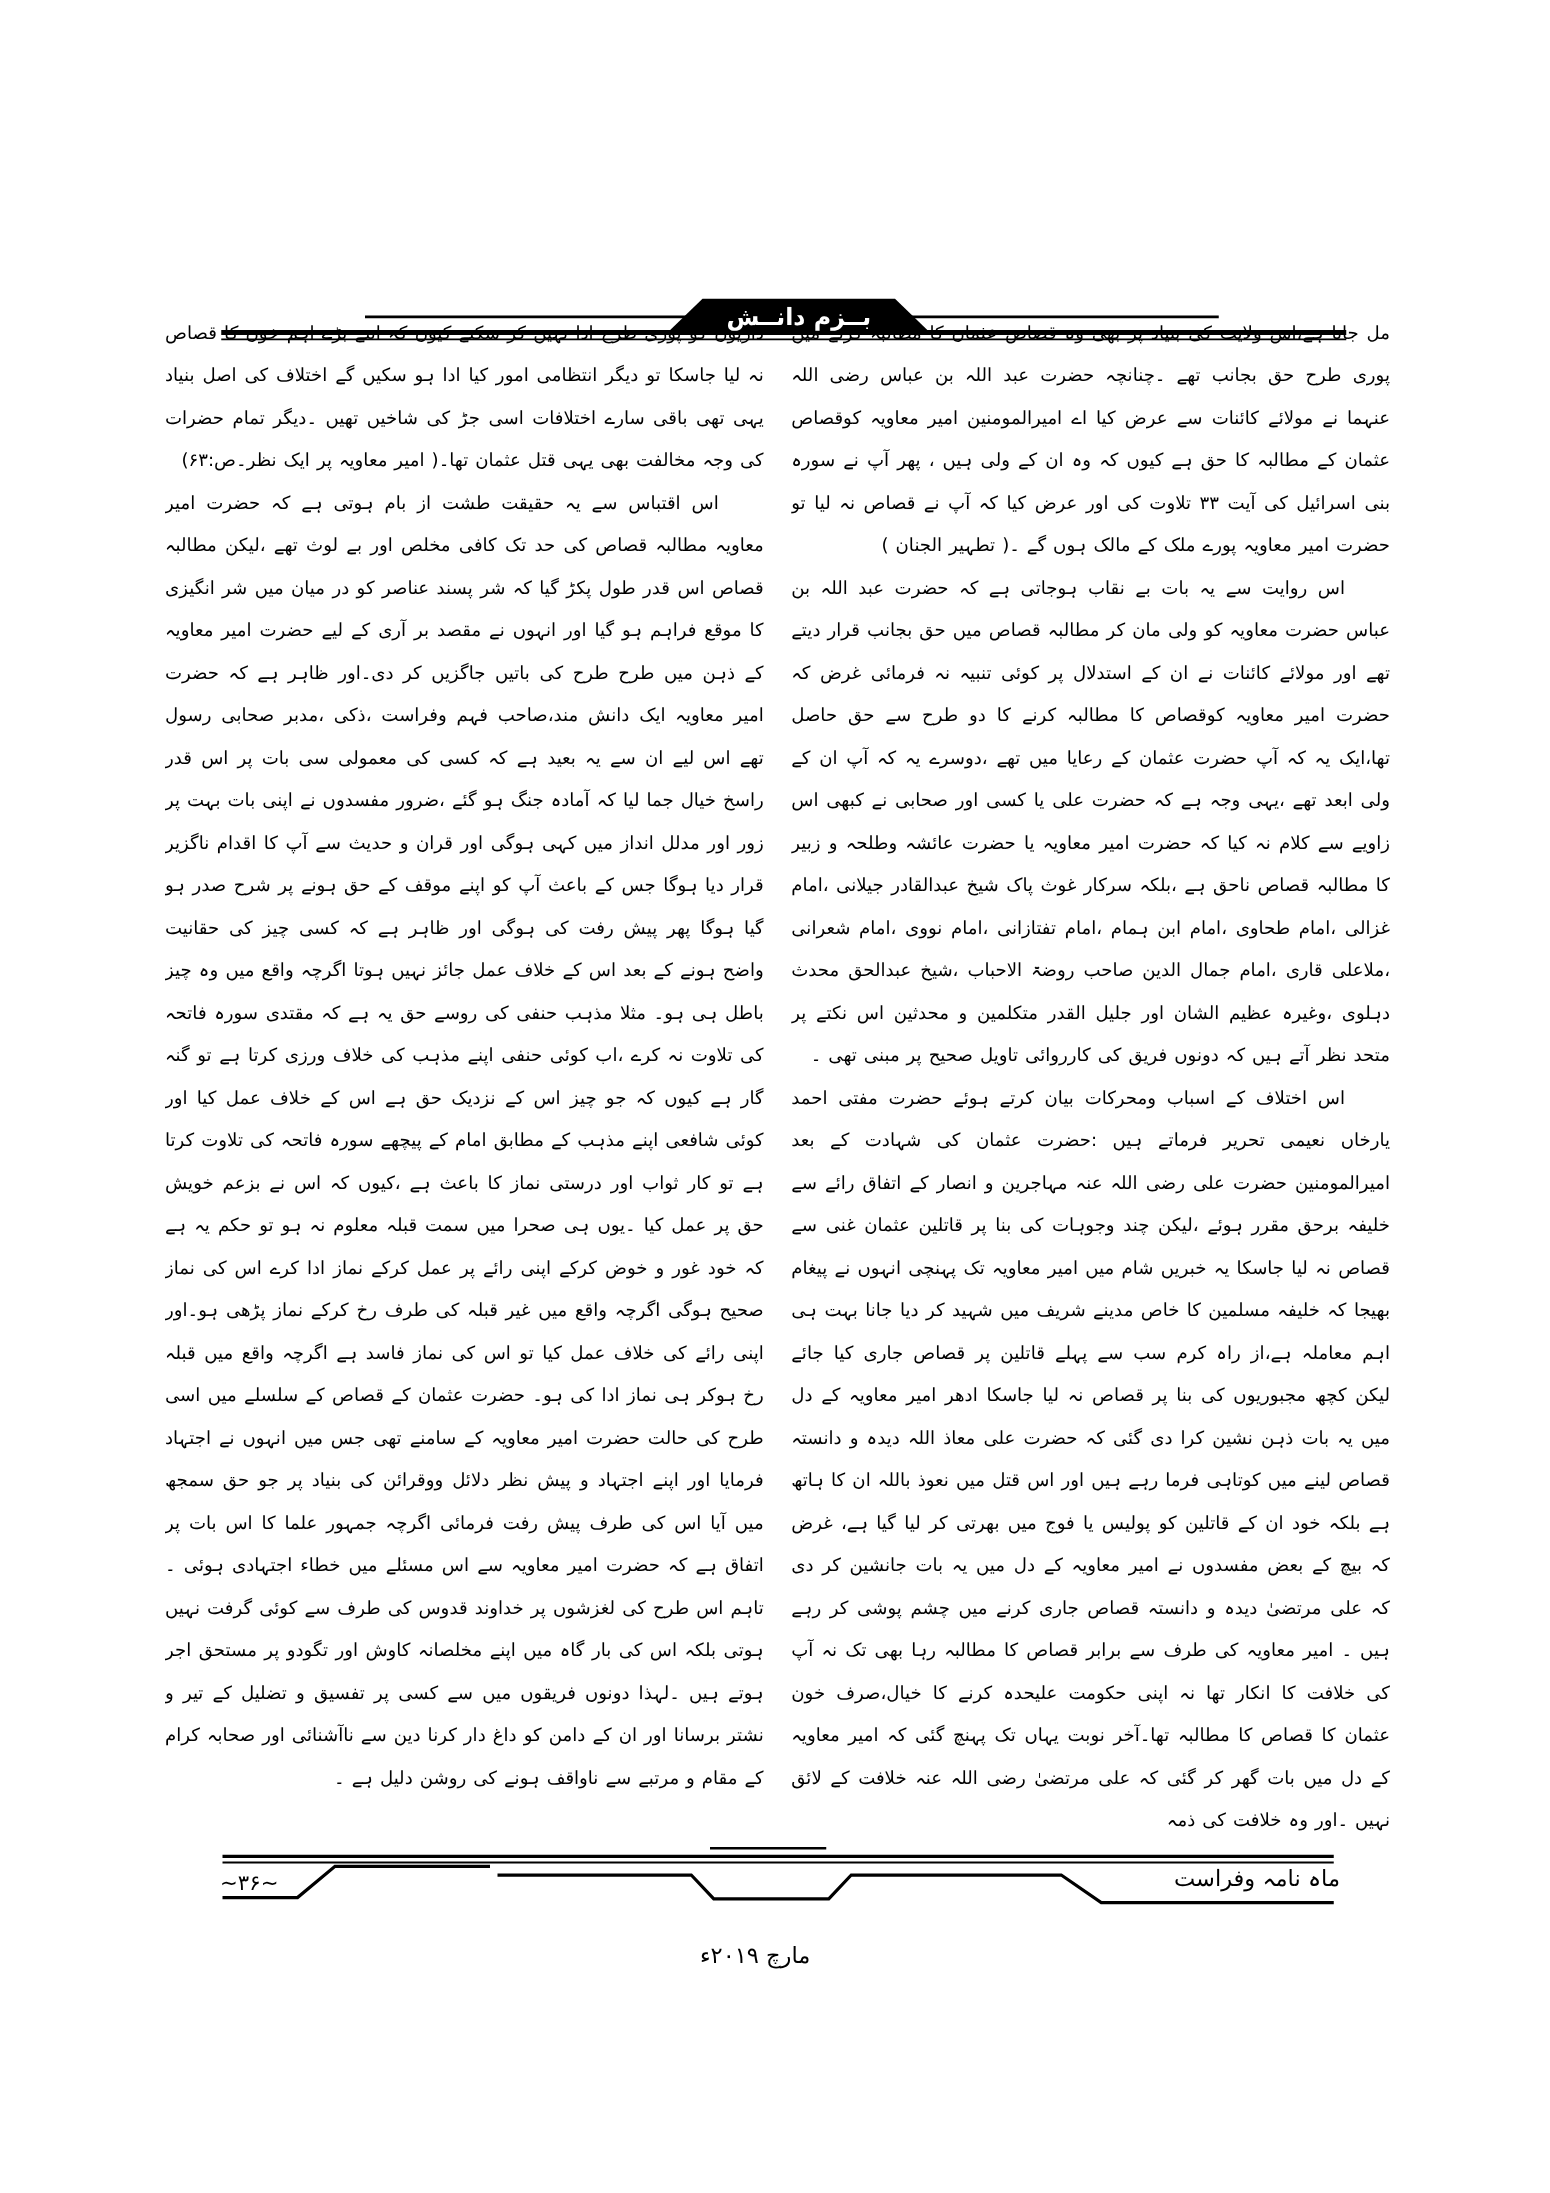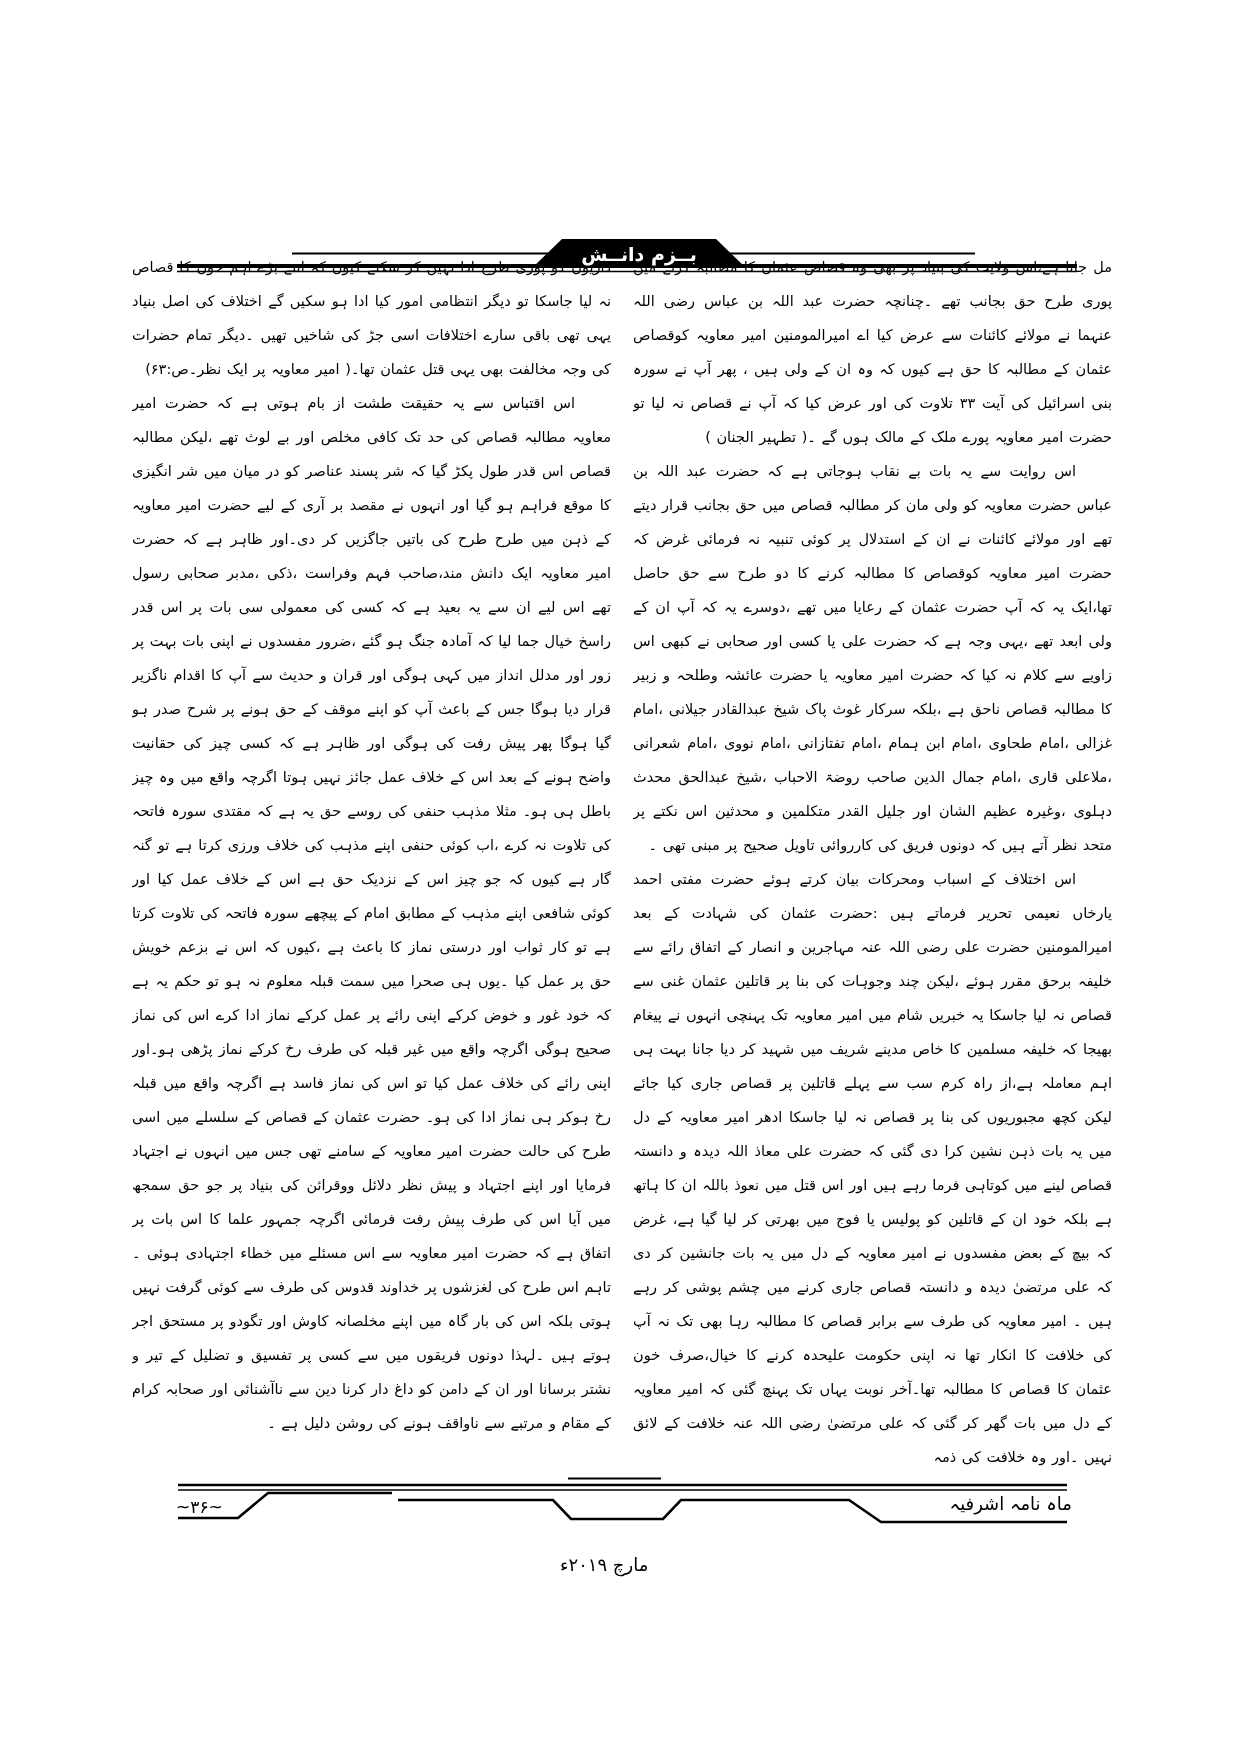--- a/index.html
+++ b/index.html
@@ -91,17 +91,17 @@
   <svg class="footer-svg" viewBox="0 0 1240 140" aria-hidden="true">
 
     <line x1="568" y1="18.5" x2="661" y2="18.5" stroke="#000" stroke-width="2"></line>
 
     <line x1="178" y1="25" x2="1067" y2="25" stroke="#000" stroke-width="2.6"></line>
     <line x1="178" y1="30" x2="1067" y2="30" stroke="#000" stroke-width="1.6"></line>
 
     <polyline points="178,58 238,58 268,33 392,33" fill="none" stroke="#000" stroke-width="2.6"></polyline>
     <polyline points="398,40 553,40 571,59 663,59 681,40 849,40 881,62 1067,62" fill="none" stroke="#000" stroke-width="2.6"></polyline>
   </svg>
-  <div class="footer-text footer-magazine">ماہ نامہ اشرفیہ</div>
+  <div class="footer-text footer-magazine">ماہ نامہ وفراست</div>
   <div class="footer-text footer-date">مارچ ۲۰۱۹ء</div>
   <div class="footer-text footer-page">~۳۶~</div>
 
 </div>
 
 </body></html>

